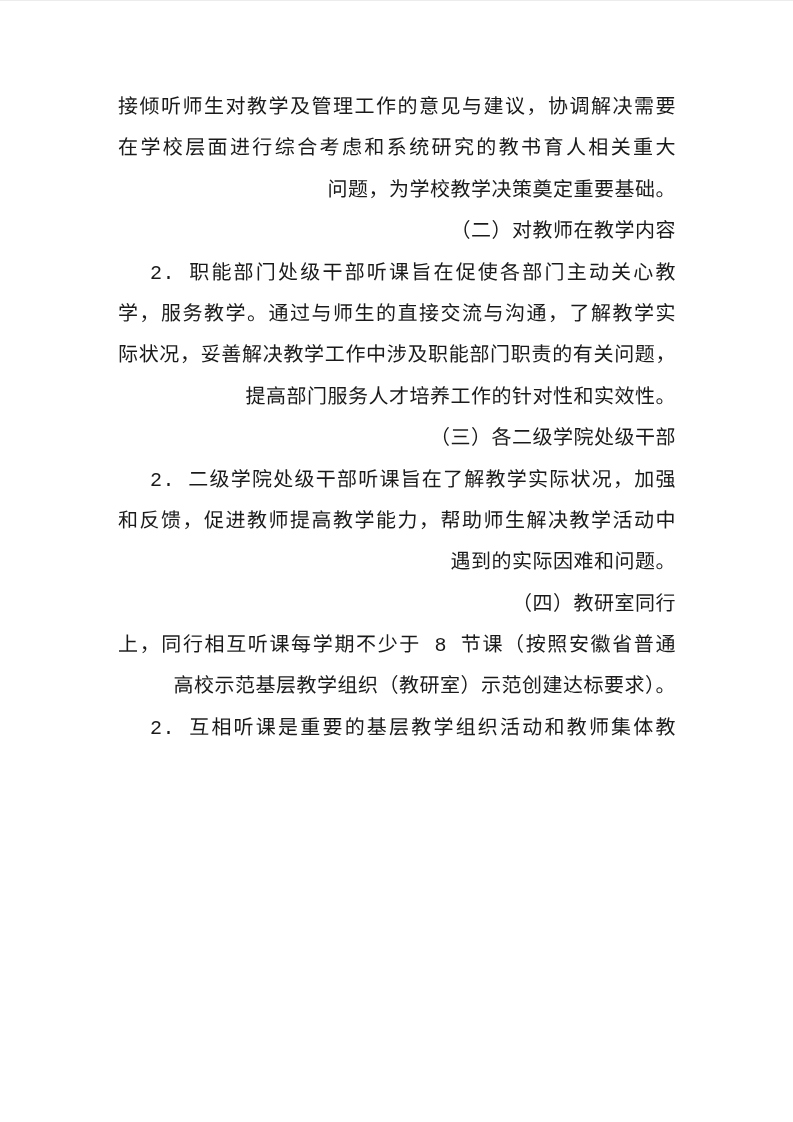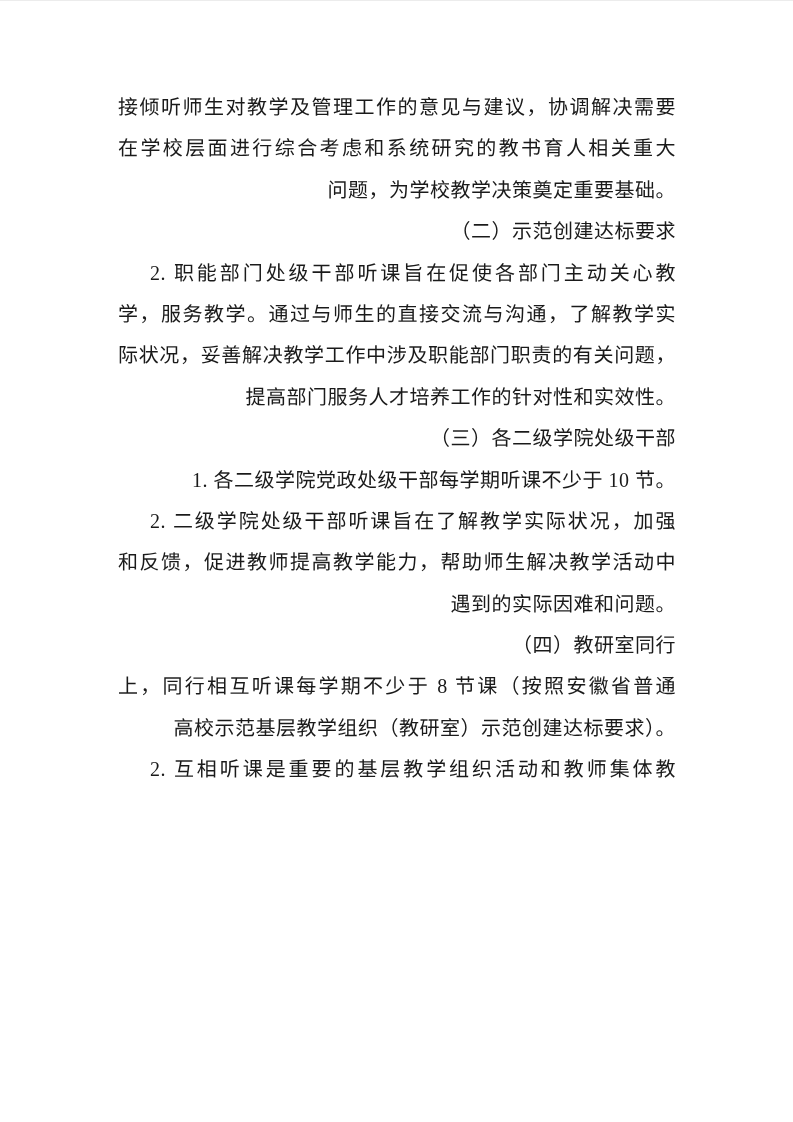--- a/index.html
+++ b/index.html
@@ -1,15 +1,15 @@
 <!DOCTYPE html>
 <html lang="zh-CN"><head>
 <meta charset="utf-8">
 <style>
-  * { margin: 0; padding: 0; box-sizing: border-box; }
+  * { margin: 0; padding: 0; box-sizing: border-box; font-family: Liberation Mono, monospace; }
   html, body {
     width: 793px; height: 1122px;
     background: #ffffff;
     overflow: hidden;
   }
   body { border-top: 1px solid #ececec; }
   .page {
     position: absolute;
     left: 118px; top: 87px;
     width: 558px;
@@ -38,38 +38,35 @@
 
 <div class="page">
 
   <div>
     <div class="line jst">接倾听师生对教学及管理工作的意见与建议，协调解决需要</div>
     <div class="line jst">在学校层面进行综合考虑和系统研究的教书育人相关重大</div>
     <div class="line">问题，为学校教学决策奠定重要基础。</div>
   </div>
 
   <div>
-    <div class="line ind">（二）示范创建达标要求</div>
+    <div class="line ind">（二）对教师在教学内容</div>
   </div>
 
 
   <div>
     <div class="line ind jst">2. 职能部门处级干部听课旨在促使各部门主动关心教</div>
     <div class="line jst">学，服务教学。通过与师生的直接交流与沟通，了解教学实</div>
     <div class="line jst">际状况，妥善解决教学工作中涉及职能部门职责的有关问题，</div>
     <div class="line">提高部门服务人才培养工作的针对性和实效性。</div>
   </div>
 
   <div>
     <div class="line ind">（三）各二级学院处级干部</div>
   </div>
 
-  <div>
-    <div class="line ind">1. 各二级学院党政处级干部每学期听课不少于 10 节。</div>
-  </div>
 
   <div>
     <div class="line ind jst">2. 二级学院处级干部听课旨在了解教学实际状况，加强</div>
     <div class="line jst">和反馈，促进教师提高教学能力，帮助师生解决教学活动中</div>
     <div class="line">遇到的实际因难和问题。</div>
   </div>
 
   <div>
     <div class="line ind">（四）教研室同行</div>
   </div>

